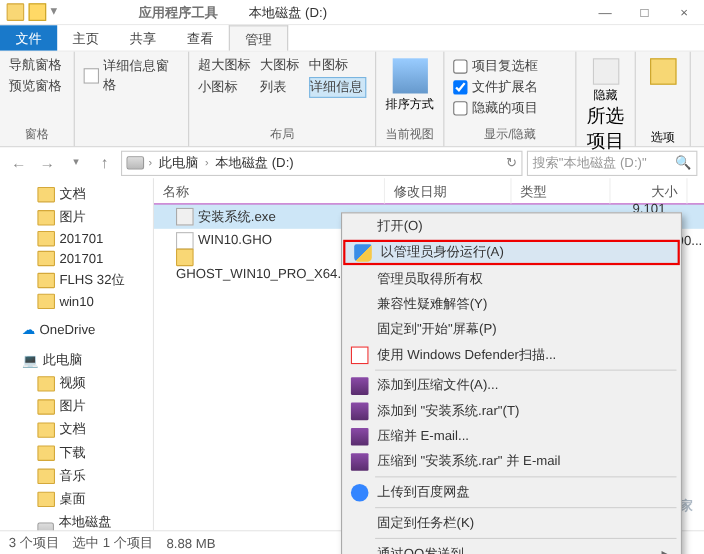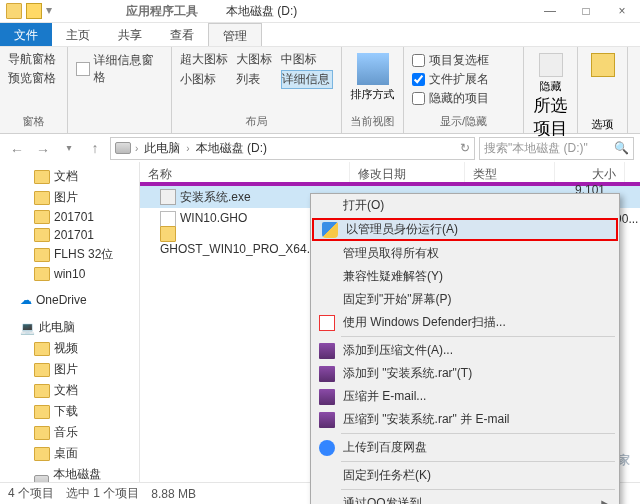--- a/index.html
+++ b/index.html
@@ -45,21 +45,21 @@
 .content { display: flex; height: 320px; }
 .tree { width: 140px; border-right: 1px solid #e5e5e5; overflow: hidden; padding: 4px 14px; }
 .tree-item { display: flex; align-items: center; gap: 4px; padding: 2px 4px 2px 20px; font-size: 12px; color: #333; }
 .tree-item.root { padding-left: 6px; font-weight: normal; }
 .tree-icon { width: 16px; height: 14px; display: inline-block; }
 .folder-icon { background: #f9d775; border: 1px solid #d4a83a; border-radius: 1px; }
 .drive-icon { background: linear-gradient(#ddd,#bbb); border: 1px solid #999; border-radius: 2px; }
 .onedrive-icon { color: #0078d7; }
 
 .filelist { flex: 1; position: relative; }
-.filelist-header { height: 24px; border-bottom: 4px solid #a21caf; display: flex; font-size: 12px; color: #555; }
+.filelist-header { height: 24px; border-bottom: 1px solid #a21caf; display: flex; font-size: 12px; color: #555; }
 .filelist-header .col { padding: 4px 8px; border-right: 1px solid #eee; }
 .col-name { width: 210px; }
 .col-date { width: 115px; }
 .col-type { width: 90px; }
 .col-size { width: 70px; text-align: right; }
 .file-row { height: 22px; display: flex; align-items: center; font-size: 12px; color: #333; }
 .file-row.selected { background: #cde6f7; }
 .file-row .col { padding: 0 20px; }
 .file-icon { width: 16px; height: 16px; display: inline-block; margin-right: 4px; vertical-align: middle; }
 .exe-icon { background: #f0f0f0; border: 1px solid #aaa; }
@@ -332,20 +332,20 @@
   <div class="ctx-item">固定到任务栏(K)</div>
   <div class="ctx-sep"></div>
   <div class="ctx-item">
       <span>通过QQ发送到</span>
       <span class="ctx-arrow">▶</span>
     </div>
 
 </div>
 
 <div class="statusbar">
-  <span>4 个项目</span>
+  <span>3 个项目</span>
   <span>选中 1 个项目</span>
   <span>8.88 MB</span>
 </div>
 
 <div class="watermark">
   <span class="logo"></span><span>系统之家</span>
 </div>
 
 </body></html>

